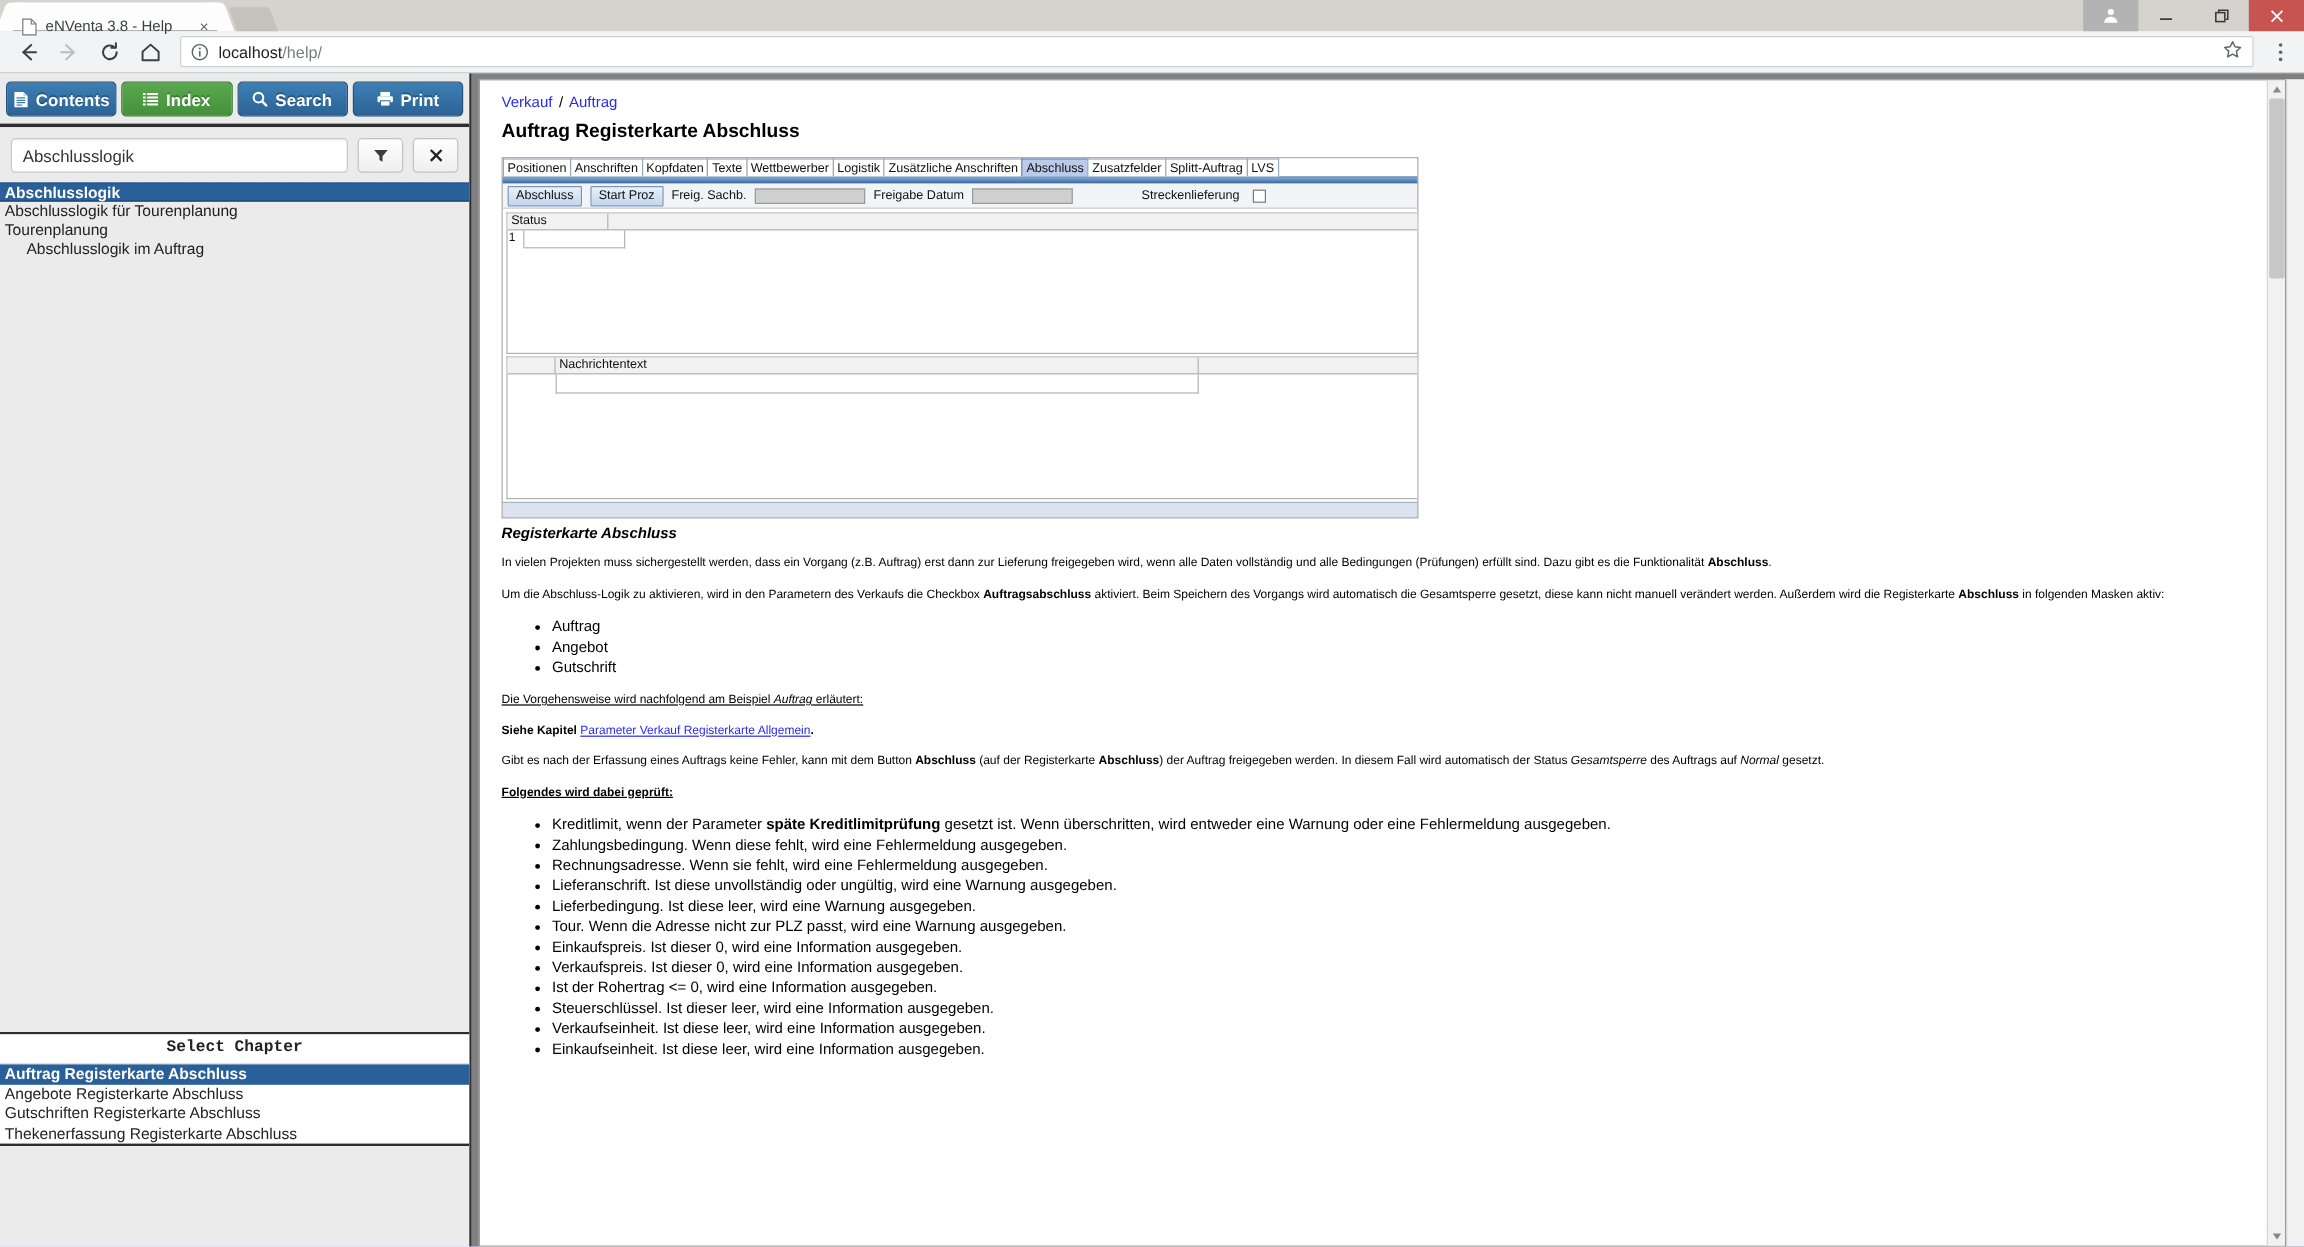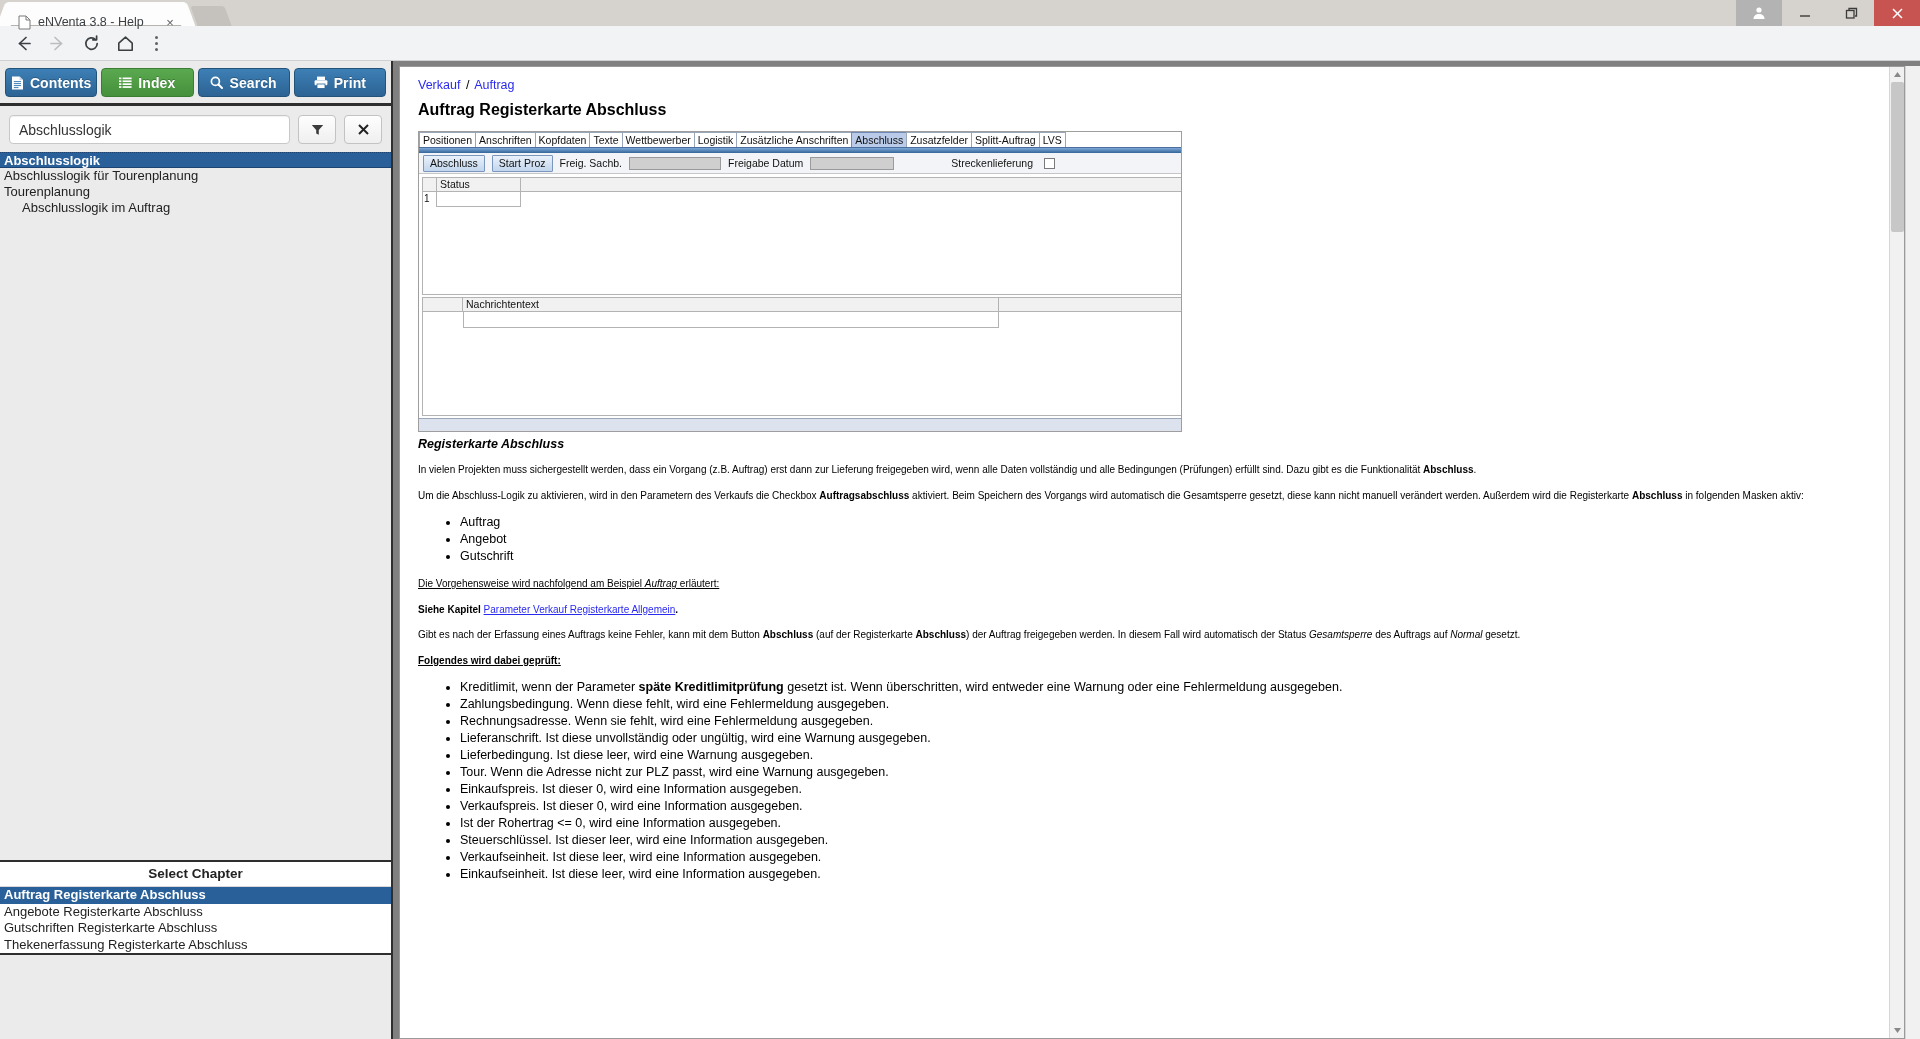--- a/index.html
+++ b/index.html
@@ -132,21 +132,21 @@
     border-top: 1px dotted #1d4470; border-bottom: 1px solid #1d4470; }
   .result.indent { padding-left: 22px; }
 
   .spacer { flex: 1; background: #ebebeb; }
 
   .chapterbox {
     background: #fff; border-top: 2px solid #2e2e2e; border-bottom:2px solid #2e2e2e;
   }
   .chapterhdr {
     text-align: center; font-size: 13.5px; font-weight: bold; color: #222;
-    padding: 4px 0 5px; background: #fff; border-bottom: 1px solid #d9d9d9;
+    padding: 4px 0 5px; background: #fff; border-bottom: 1px solid #d9d9d9; font-family: Liberation Mono, monospace;
   }
   .chapteritem {
     height: 16.5px; line-height: 16.5px; font-size: 13px; color: #222;
     padding: 0 4px; cursor: pointer; white-space: nowrap;
   }
   .chapteritem.sel { background: #2a6099; color:#fff; font-weight: bold; }
   .chaptertail { height: 84px; background: #ebebeb; }
 
   
   .docouter { flex: 1; display:flex; background:#808080; padding: 5px 0 0 6px; overflow:hidden; }
@@ -190,21 +190,21 @@
   .shot-lbl { font-size: 10.5px; color: #111; }
   .shot-field {
     width: 92px; height: 13px; background: #cfcfcf; border: 1px solid #9a9a9a;
   }
   .shot-field.wide { width: 84px; }
   .shot-chk {
     width: 11px; height: 11px; background: #fff; border: 1px solid #7a7a7a; margin-left: 4px;
   }
   .shot-body { background: #fff; height: 244px; position: relative; padding: 3px 0 0 3px; }
   .shot-grid { border: 1px solid #b3b3b3; border-right: none; width: 100%; height: 118px; background:#fff; }
-  .shot-gridhdr { display: flex; height: 14px; background: #f1f1f1; border-bottom: 1px solid #b3b3b3; }
+  .shot-gridhdr { display: flex; height: 14px; background: #f1f1f1; border-bottom: 1px solid #b3b3b3; flex-direction: column; }
   .shot-gridhdr .c0 { width: 14px; border-right: 1px solid #b3b3b3; }
   .shot-gridhdr .c1 { width: 84px; border-right: 1px solid #b3b3b3; padding-left: 3px; font-size:10.5px; line-height:13px;}
   .shot-gridrow { display: flex; height: 15px; }
   .shot-gridrow .c0 { width: 14px; border-right: 1px solid #b3b3b3; font-size: 10px; line-height: 14px; padding-left:1px; }
   .shot-gridrow .c1 { width: 84px; border-right: 1px solid #b3b3b3; border-bottom: 1px solid #b3b3b3; }
   .shot-grid2 { border: 1px solid #b3b3b3; border-right:none; margin-top: 2px; height: 119px; background:#fff; }
   .shot-grid2hdr { display: flex; height: 14px; background: #f1f1f1; border-bottom: 1px solid #b3b3b3; }
   .shot-grid2hdr .c0 { width: 40px; border-right: 1px solid #b3b3b3; }
   .shot-grid2hdr .c1 { flex:1; padding-left:3px; font-size:10.5px; line-height:13px; border-right: 1px solid #b3b3b3; max-width:536px;}
   .shot-grid2row { display:flex; height: 16px; }
@@ -305,20 +305,36 @@
     <div class="navicon">
       <svg width="19" height="19" viewBox="0 0 19 19">
           <path d="M15.2 9.5a5.7 5.7 0 1 1-1.7-4" fill="none" stroke="#3c4043" stroke-width="1.7" stroke-linecap="round"></path>
           <path d="M14.6 2v3.8h-3.8" fill="none" stroke="#3c4043" stroke-width="1.7" stroke-linecap="round" stroke-linejoin="round"></path>
         </svg>
     </div>
     <div class="navicon">
       <svg width="19" height="19" viewBox="0 0 19 19">
           <path d="M2.8 9.2 9.5 3.2l6.7 6v7h-13.4z" fill="none" stroke="#3c4043" stroke-width="1.6" stroke-linejoin="round"></path>
         </svg>
+    </div>
+    <div class="omnibox">
+      <span class="infoicon">
+        <svg width="15" height="15" viewBox="0 0 15 15">
+            <circle cx="7.5" cy="7.5" r="6.3" fill="none" stroke="#5f6368" stroke-width="1.2"></circle>
+            <line x1="7.5" y1="6.6" x2="7.5" y2="11" stroke="#5f6368" stroke-width="1.3"></line>
+            <circle cx="7.5" cy="4.4" r="0.85" fill="#5f6368"></circle>
+          </svg>
+      </span>
+      <span class="url-host">localhost</span>
+        <span class="url-path">/help/</span>
+      <span class="star">
+        <svg width="17" height="17" viewBox="0 0 17 17">
+            <path d="M8.5 1.8l2 4.2 4.6.6-3.4 3.2.9 4.6-4.1-2.3-4.1 2.3.9-4.6L1.9 6.6l4.6-.6z" fill="none" stroke="#5f6368" stroke-width="1.2" stroke-linejoin="round"></path>
+          </svg>
+      </span>
     </div>
     <div class="menuicon">
       <div style="display:flex;flex-direction:column;align-items:center;">
         <div class="dot"></div>
           <div class="dot"></div>
           <div class="dot"></div>
       </div>
     </div>
   </div>
 

